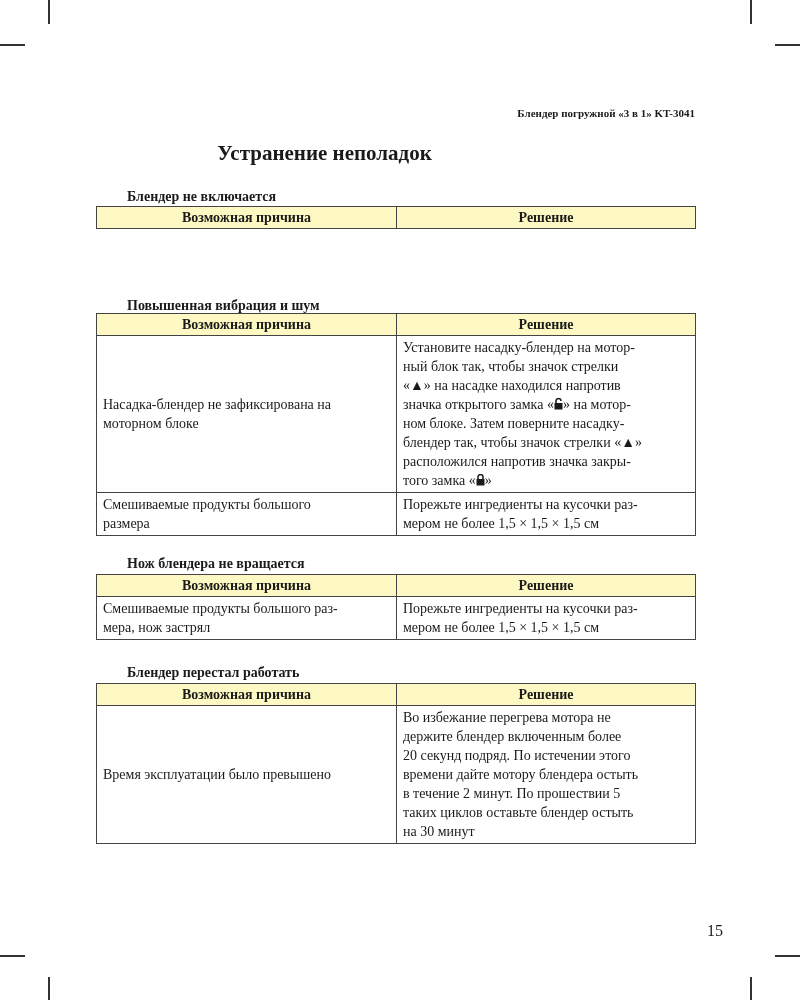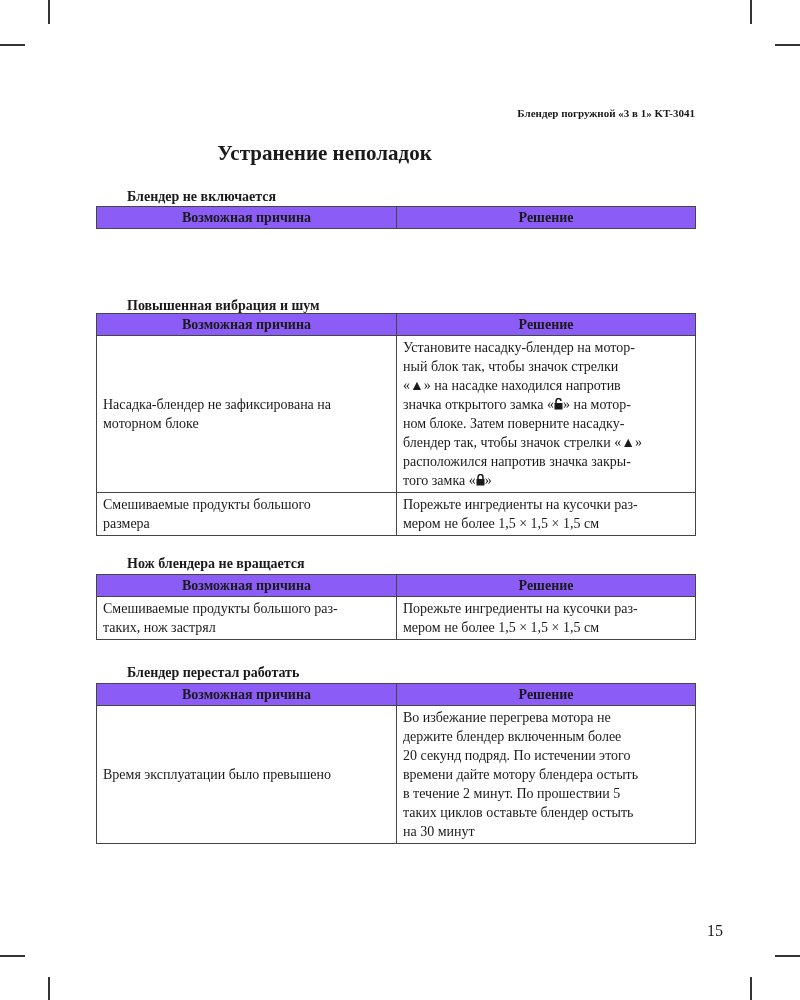--- a/index.html
+++ b/index.html
@@ -20,21 +20,21 @@
   .section-heading {
     position:absolute; left:120px; font-size:14px; font-weight:bold; margin:7px;
   }
   table.tt {
     position:absolute; left:96px; width:599px; border-collapse:collapse;
     font-size:14px; line-height:19px; table-layout:fixed;
   }
   table.tt th, table.tt td {
     border:1.5px solid #444; padding:2px 6px; vertical-align:middle;
   }
-  table.tt th { background:#8b5cf6; font-weight:bold; text-align:center; padding:1px 6px; }
+  table.tt th { background:#fef9c3; font-weight:bold; text-align:center; padding:1px 6px; }
   table.tt col.c1 { width:300px; }
   table.tt col.c2 { width:299px; }
   .sol-line { display:block; }
   .page-number {
     position:absolute; top:922px; left:707px; font-size:16px; font-weight:normal;
   }
 </style>
 </head>
 <body>
 
@@ -115,21 +115,21 @@
       <col class="c2">
     </colgroup>
   <tbody>
       <tr>
     <th>Возможная причина</th>
     <th>Решение</th>
   </tr>
   <tr>
     <td>
       <span class="sol-line">Смешиваемые продукты большого раз-</span>
-      <span class="sol-line">таких, нож застрял</span>
+      <span class="sol-line">мера, нож застрял</span>
     </td>
     <td>
       <span class="sol-line">Порежьте ингредиенты на кусочки раз-</span>
       <span class="sol-line">мером не более 1,5 × 1,5 × 1,5 см</span>
     </td>
   </tr>
 </tbody>
   </table>
 
 <h2 class="section-heading" style="top:658px;">Блендер перестал работать</h2>

